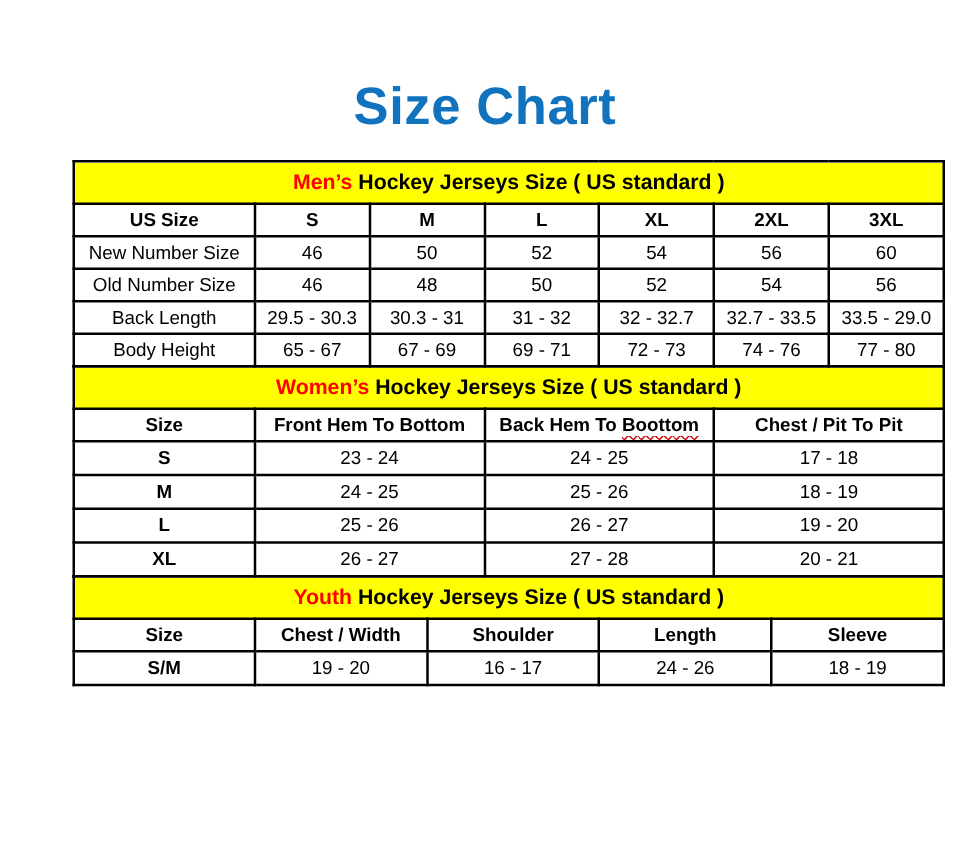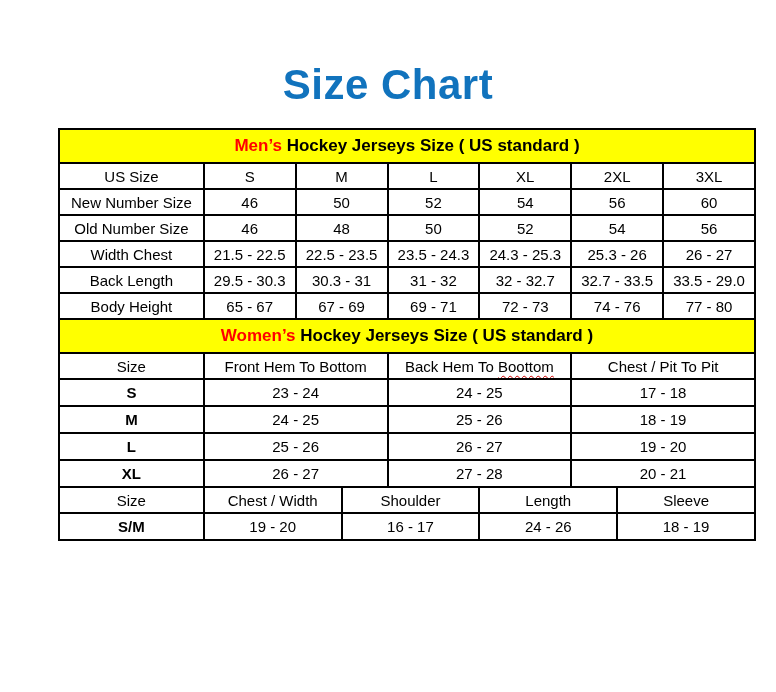--- a/index.html
+++ b/index.html
@@ -44,21 +44,21 @@
     white-space: nowrap;
   }
   .banner-cell {
     background: #FFFF00;
     font-weight: bold;
     font-size: 17px;
     height: 32px;
   }
   .banner-highlight { color: #FF0000; }
   th.colhead {
-    font-weight: normal;
+    font-weight: bold;
     height: 24px;
   }
   td.val {
     font-weight: normal;
     height: 24px;
     margin-left: 24px;
   }
   td.rowlabel-reg { font-weight: normal; height: 24px; }
   td.rowlabel-bold { font-weight: bold; height: 24px; }
   .womens-row td, .youth-row td { height: 25px; }
@@ -121,29 +121,20 @@
       <tr>
         <td class="rowlabel-reg">Old Number Size</td>
         <td class="val">46</td>
         <td class="val">48</td>
         <td class="val">50</td>
         <td class="val">52</td>
         <td class="val">54</td>
         <td class="val">56</td>
       </tr>
       <tr>
-        <td class="rowlabel-reg">Width Chest</td>
-        <td class="val">21.5 - 22.5</td>
-        <td class="val">22.5 - 23.5</td>
-        <td class="val">23.5 - 24.3</td>
-        <td class="val">24.3 - 25.3</td>
-        <td class="val">25.3 - 26</td>
-        <td class="val">26 - 27</td>
-      </tr>
-      <tr>
         <td class="rowlabel-reg">Back Length</td>
         <td class="val">29.5 - 30.3</td>
         <td class="val">30.3 - 31</td>
         <td class="val">31 - 32</td>
         <td class="val">32 - 32.7</td>
         <td class="val">32.7 - 33.5</td>
         <td class="val">33.5 - 29.0</td>
       </tr>
       <tr>
         <td class="rowlabel-reg">Body Height</td>
@@ -204,20 +195,23 @@
   <table class="t-youth stacked">
     <colgroup>
       <col class="yc0">
         <col class="yc">
         <col class="yc">
         <col class="yc">
         <col class="yc">
     </colgroup>
     <tbody>
       <tr>
+        <td class="banner-cell" colspan="5"><span class="banner-highlight">Youth</span> <span>Hockey Jerseys Size ( US standard )</span></td>
+      </tr>
+      <tr>
         <th class="colhead">Size</th>
         <th class="colhead">Chest / Width</th>
         <th class="colhead">Shoulder</th>
         <th class="colhead">Length</th>
         <th class="colhead">Sleeve</th>
       </tr>
       <tr class="youth-row">
         <td class="rowlabel-bold">S/M</td>
         <td class="val">19 - 20</td>
         <td class="val">16 - 17</td>

